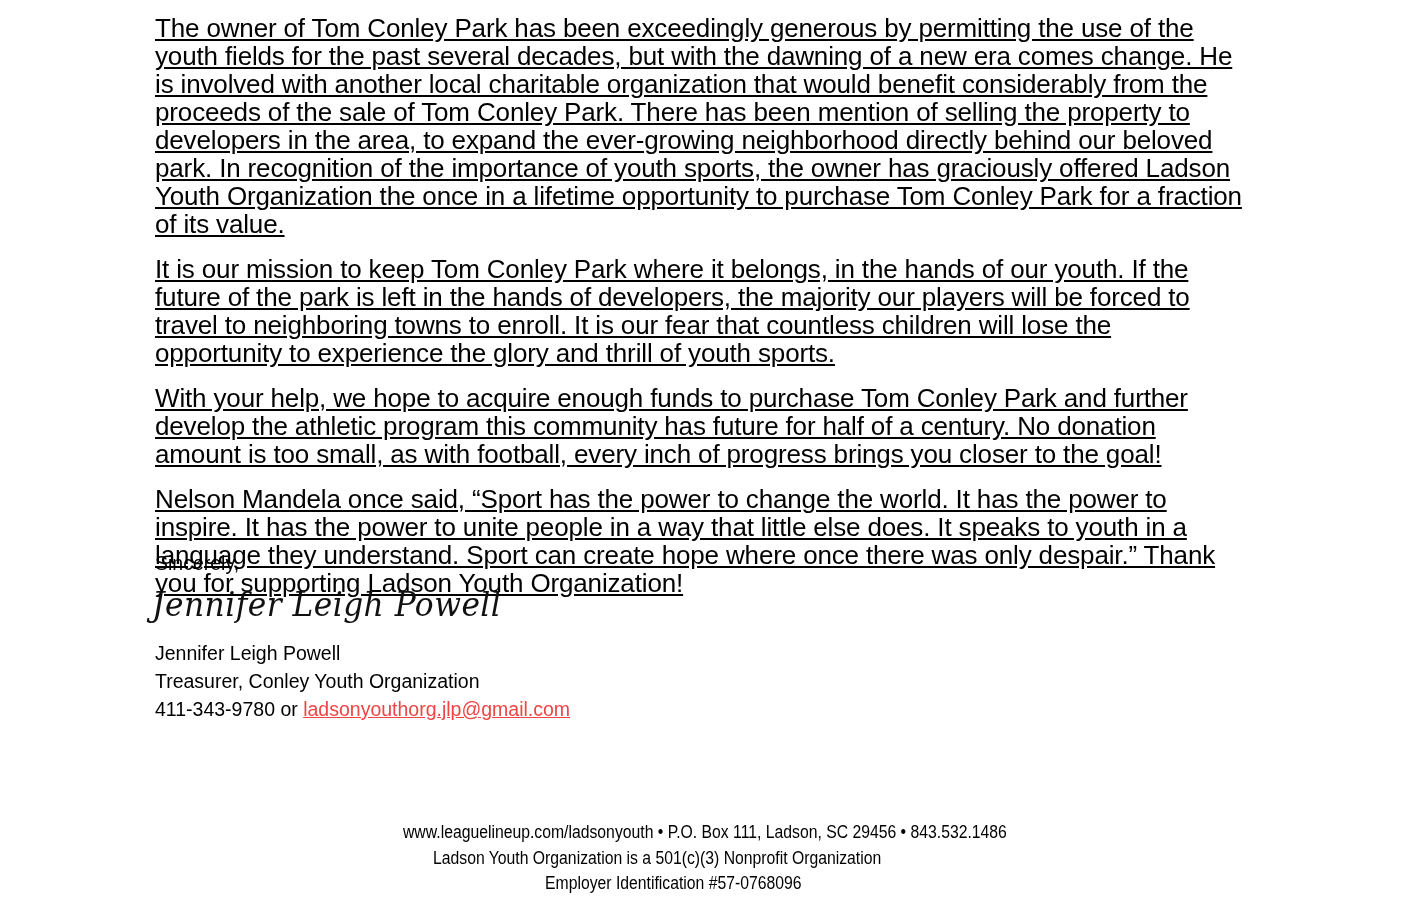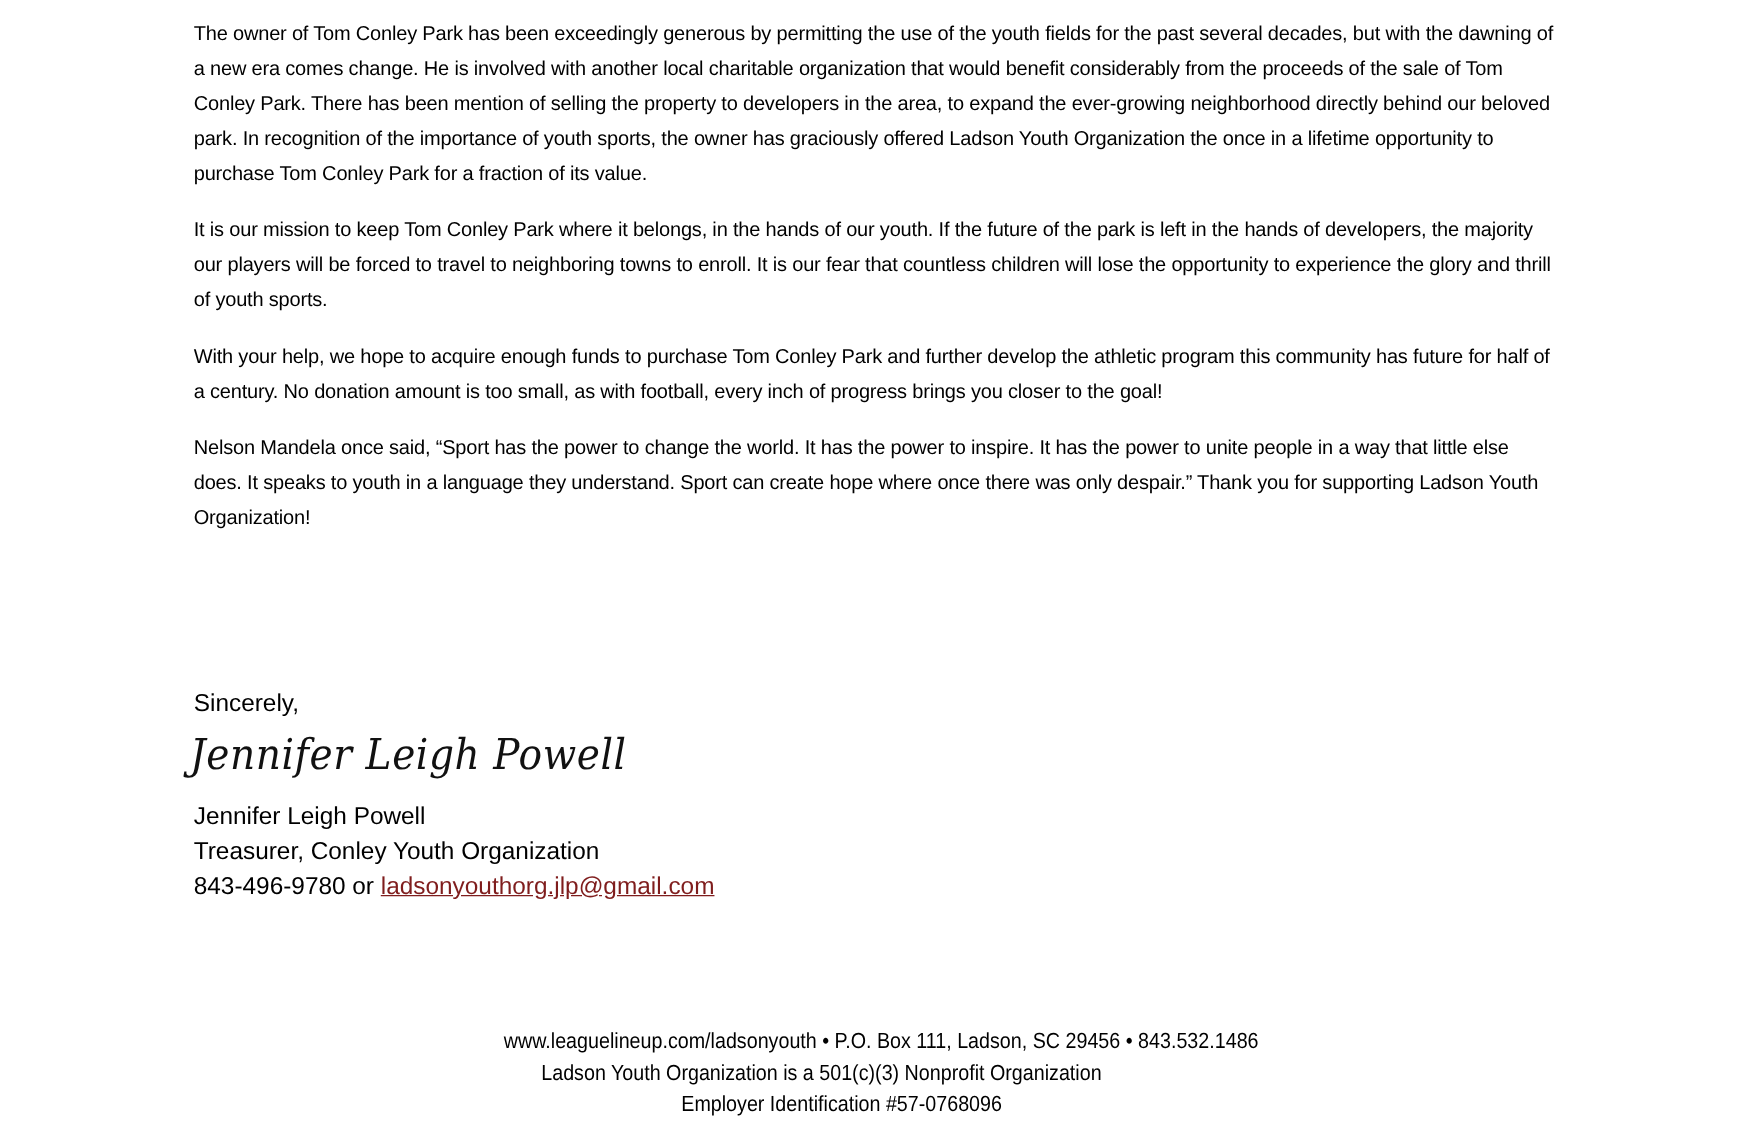--- a/index.html
+++ b/index.html
@@ -1,42 +1,42 @@
 <!DOCTYPE html>
 <html><head>
 <meta charset="utf-8">
 <style>
   html, body { margin: 0; padding: 0; background: #ffffff; }
   body { width: 1402px; height: 901px; position: relative; overflow: hidden; }
   .page { position: absolute; left: 155px; top: 14px; width: 1090px; font-family: "Liberation Sans", sans-serif; color: #000; }
-  .para { font-size: 16px; line-height: 28px; margin: 0 0 17px 0; letter-spacing: -0.15px; }
+  .para { font-size: 26px; line-height: 28px; margin: 0 0 17px 0; letter-spacing: -0.15px; text-decoration: underline; }
   .closing { position: absolute; left: 155px; top: 549px; font-family: "Liberation Sans", sans-serif; font-size: 19.5px; line-height: 28px; color: #000; text-align: center; }
   .signature { position: absolute; left: 152px; top: 584px; font-family: "DejaVu Serif", serif; font-style: italic; font-size: 34px; color: #111; letter-spacing: 0.5px; transform: scaleX(0.92); transform-origin: left; }
   .sig-block { position: absolute; left: 155px; top: 639px; font-family: "Liberation Sans", sans-serif; font-size: 19.5px; line-height: 28px; color: #000; }
-  .sig-block a { color: #7f1d1d; text-decoration: underline; }
+  .sig-block a { color: #ef4444; text-decoration: underline; }
   .footer { position: absolute; left: 0; width: 1402px; top: 820px; font-family: "Liberation Sans", sans-serif; font-size: 17.5px; line-height: 25.5px; color: #000; }
   .footer div { position: absolute; white-space: nowrap; transform: scaleX(0.9); transform-origin: left; }
 </style>
 </head>
 <body>
 
 <div class="page">
   <p class="para">The owner of Tom Conley Park has been exceedingly generous by permitting the use of the youth fields for the past several decades, but with the dawning of a new era comes change.  He is involved with another local charitable organization that would benefit considerably from the proceeds of the sale of Tom Conley Park.  There has been mention of selling the property to developers in the area, to expand the ever-growing neighborhood directly behind our beloved park.  In recognition of the importance of youth sports, the owner has graciously offered Ladson Youth Organization the once in a lifetime opportunity to purchase Tom Conley Park for a fraction of its value.</p>
   <p class="para">It is our mission to keep Tom Conley Park where it belongs, in the hands of our youth.  If the future of the park is left in the hands of developers, the majority our players will be forced to travel to neighboring towns to enroll.  It is our fear that countless children will lose the opportunity to experience the glory and thrill of youth sports.</p>
   <p class="para">With your help, we hope to acquire enough funds to purchase Tom Conley Park and further develop the athletic program this community has future for half of a century.  No donation amount is too small, as with football, every inch of progress brings you closer to the goal!</p>
   <p class="para">Nelson Mandela once said, “Sport has the power to change the world.  It has the power to inspire.  It has the power to unite people in a way that little else does.  It speaks to youth in a language they understand.  Sport can create hope where once there was only despair.” Thank you for supporting Ladson Youth Organization!</p>
 </div>
 
 <div class="closing">Sincerely,</div>
 
 <div class="signature">Jennifer Leigh Powell</div>
 
 <div class="sig-block">
   <div>Jennifer Leigh Powell</div>
   <div>Treasurer, Conley Youth Organization</div>
-  <div><span>843-496-9780 or </span><a href="mailto:ladsonyouthorg.jlp@gmail.com">ladsonyouthorg.jlp@gmail.com</a></div>
+  <div><span>411-343-9780 or </span><a href="mailto:ladsonyouthorg.jlp@gmail.com">ladsonyouthorg.jlp@gmail.com</a></div>
 </div>
 
 <div class="footer">
   <div style="left:403px; top:0px;">www.leaguelineup.com/ladsonyouth • P.O. Box 111, Ladson, SC 29456 • 843.532.1486</div>
   <div style="left:433px; top:26px;">Ladson Youth Organization is a 501(c)(3) Nonprofit Organization</div>
   <div style="left:545px; top:51px;">Employer Identification #57-0768096</div>
 </div>
 
 </body></html>

